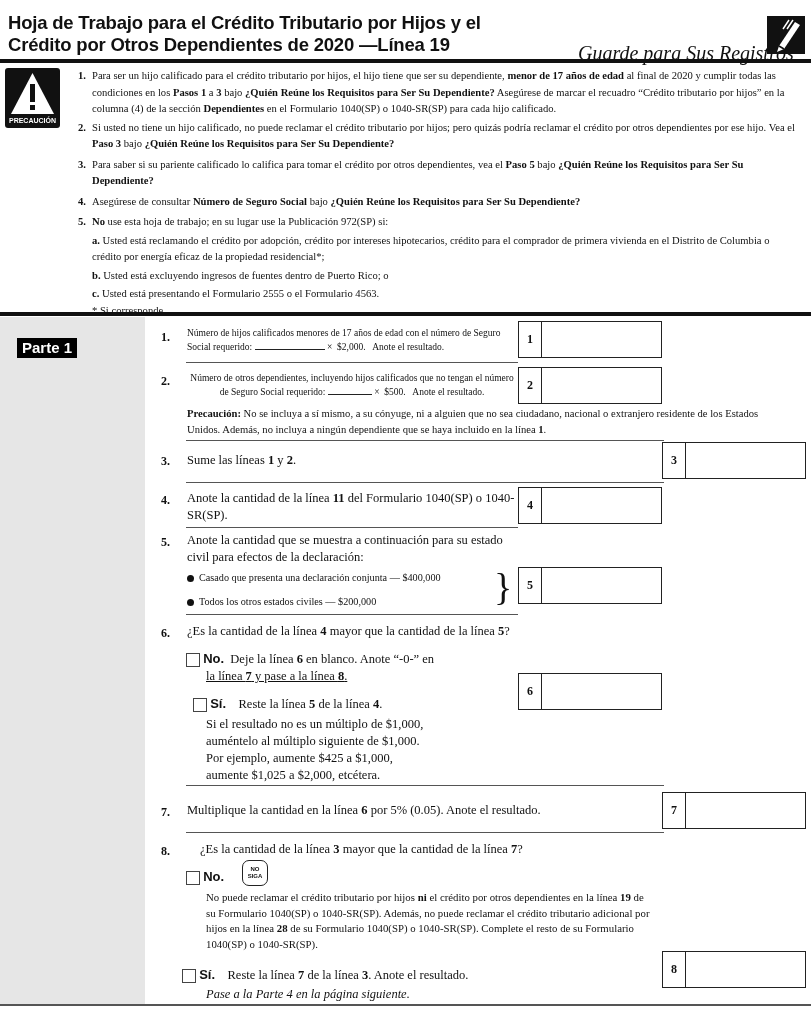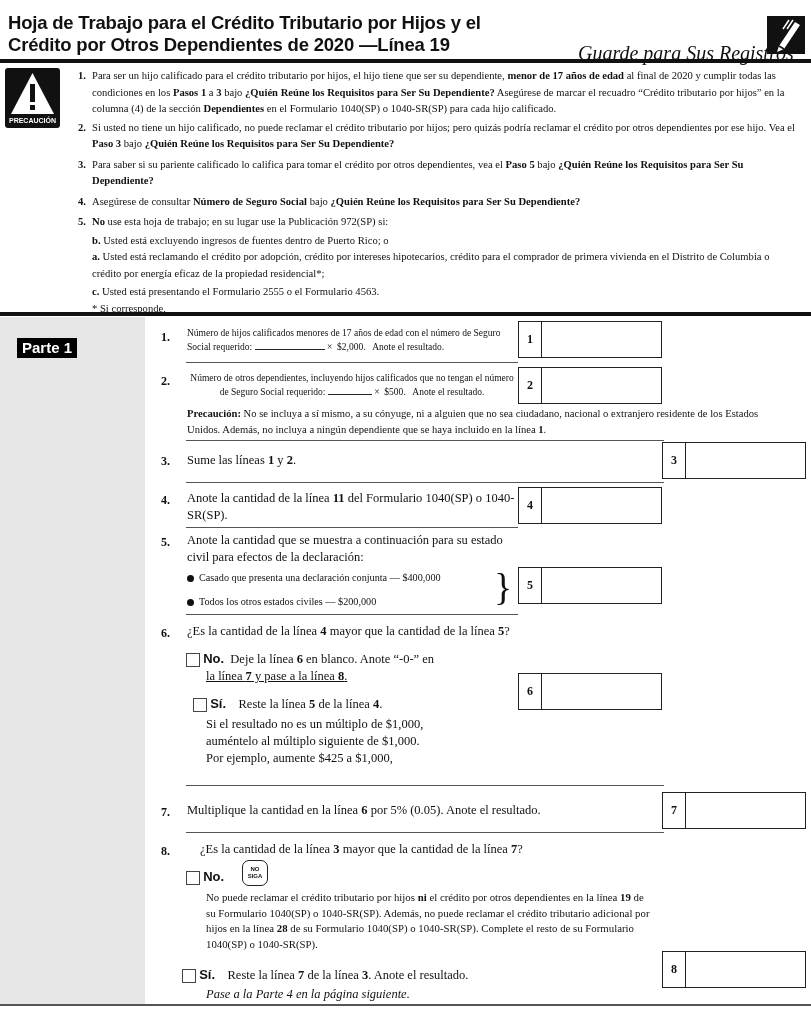--- a/index.html
+++ b/index.html
@@ -82,22 +82,22 @@
       <span class="t">Para saber si su pariente calificado lo califica para tomar el crédito por otros dependientes, vea el <b>Paso 5</b> bajo <b>¿Quién Reúne los Requisitos para Ser Su Dependiente?</b></span>
     </div>
   <div class="note" style="margin-top:4px;">
       <span class="n">4.</span>
       <span class="t">Asegúrese de consultar <b>Número de Seguro Social</b> bajo <b>¿Quién Reúne los Requisitos para Ser Su Dependiente?</b></span>
     </div>
   <div class="note" style="margin-top:4px;">
       <span class="n">5.</span>
       <span class="t"><b>No</b> use esta hoja de trabajo; en su lugar use la Publicación 972(SP) si:</span>
     </div>
+  <div class="sub"><b>a.</b> <span>Usted está reclamando el crédito por adopción, crédito por intereses hipotecarios, crédito para el comprador de primera vivienda en el Distrito de Columbia o crédito por energía eficaz de la propiedad residencial*;</span></div>
   <div class="sub" style="margin-top:2px;"><b>b.</b> <span>Usted está excluyendo ingresos de fuentes dentro de Puerto Rico; o</span></div>
-  <div class="sub"><b>a.</b> <span>Usted está reclamando el crédito por adopción, crédito por intereses hipotecarios, crédito para el comprador de primera vivienda en el Distrito de Columbia o crédito por energía eficaz de la propiedad residencial*;</span></div>
   <div class="sub" style="margin-top:2px;"><b>c.</b> <span>Usted está presentando el Formulario 2555 o el Formulario 4563.</span></div>
   <div class="sub">* Si corresponde.</div>
 </div>
 
 <div class="abs rule-thick" style="top:312px; height:4px;"></div>
 
 <div class="abs shade"></div>
 <div class="abs parte">Parte 1</div>
 
 <div class="abs lnum" style="left:161px; top:330px;">1.</div>
@@ -154,20 +154,21 @@
 </div>
 <div class="abs ltext" style="left:186px; top:695px; width:300px;padding-left:7px;">
   <span class="chk"></span>
   <span class="opt">Sí.</span>
   &nbsp;&nbsp;&nbsp;Reste la línea <b>5</b> de la línea <b>4</b>.
 </div>
 <div class="abs ltext" style="left:206px; top:716px; width:300px;">
   <div>Si el resultado no es un múltiplo de $1,000,</div>
   <div>auméntelo al múltiplo siguiente de $1,000.</div>
   <div>Por ejemplo, aumente $425 a $1,000,</div>
+  <div>aumente $1,025 a $2,000, etcétera.</div>
 </div>
 <div class="abs box" style="left:518px; top:673px; width:144px;">
     <div class="bn">6</div>
     <div class="bv"></div>
   </div>
 <div class="abs hr" style="left:186px; top:785px; width:478px;"></div>
 
 <div class="abs lnum" style="left:161px; top:805px;">7.</div>
 <div class="abs ltext" style="left:187px; top:802px;">Multiplique la cantidad en la línea <b>6</b> por 5% (0.05). Anote el resultado.</div>
 <div class="abs box" style="left:662px; top:792px; width:144px;">

